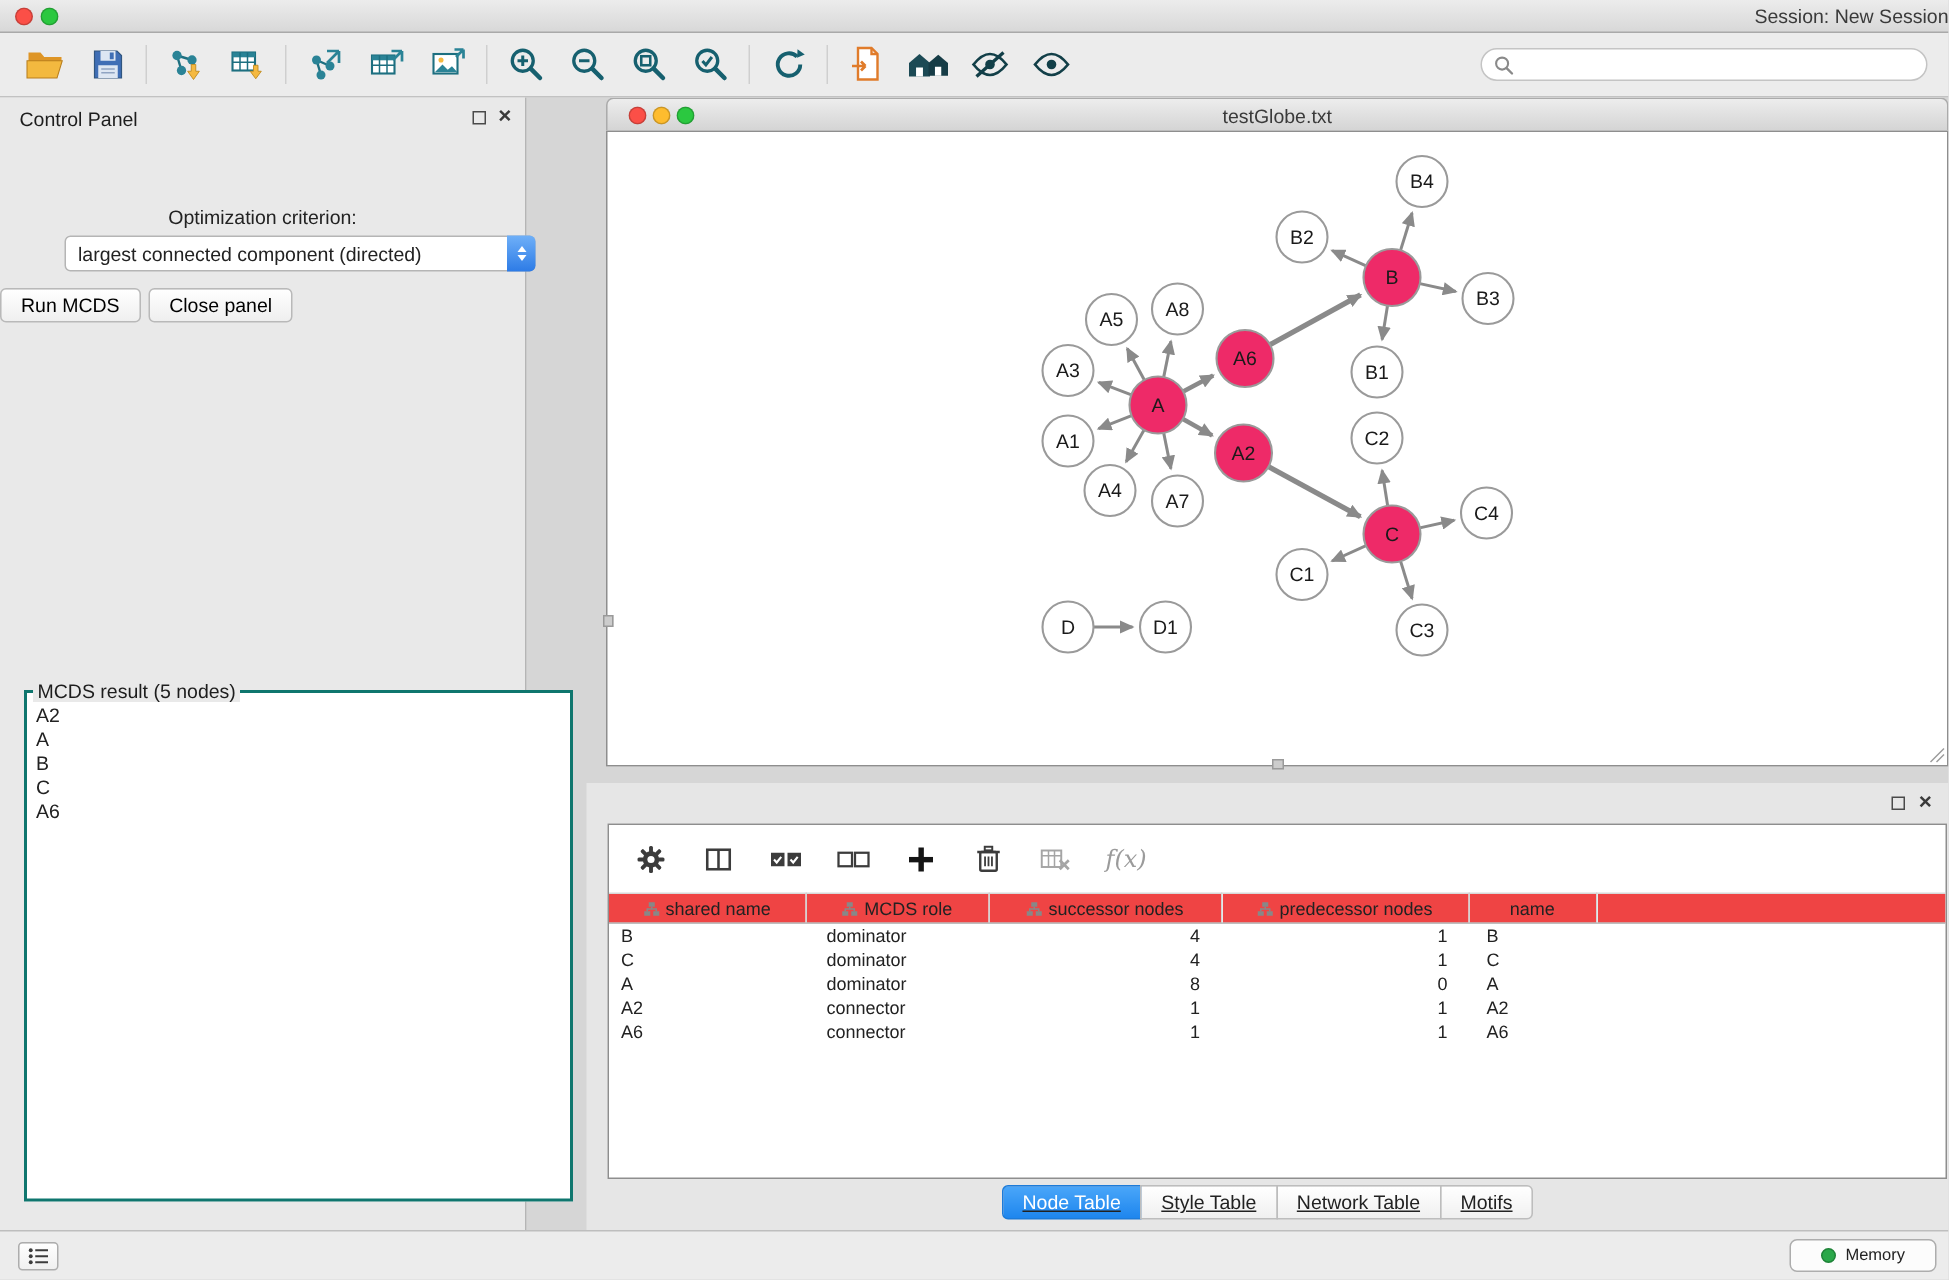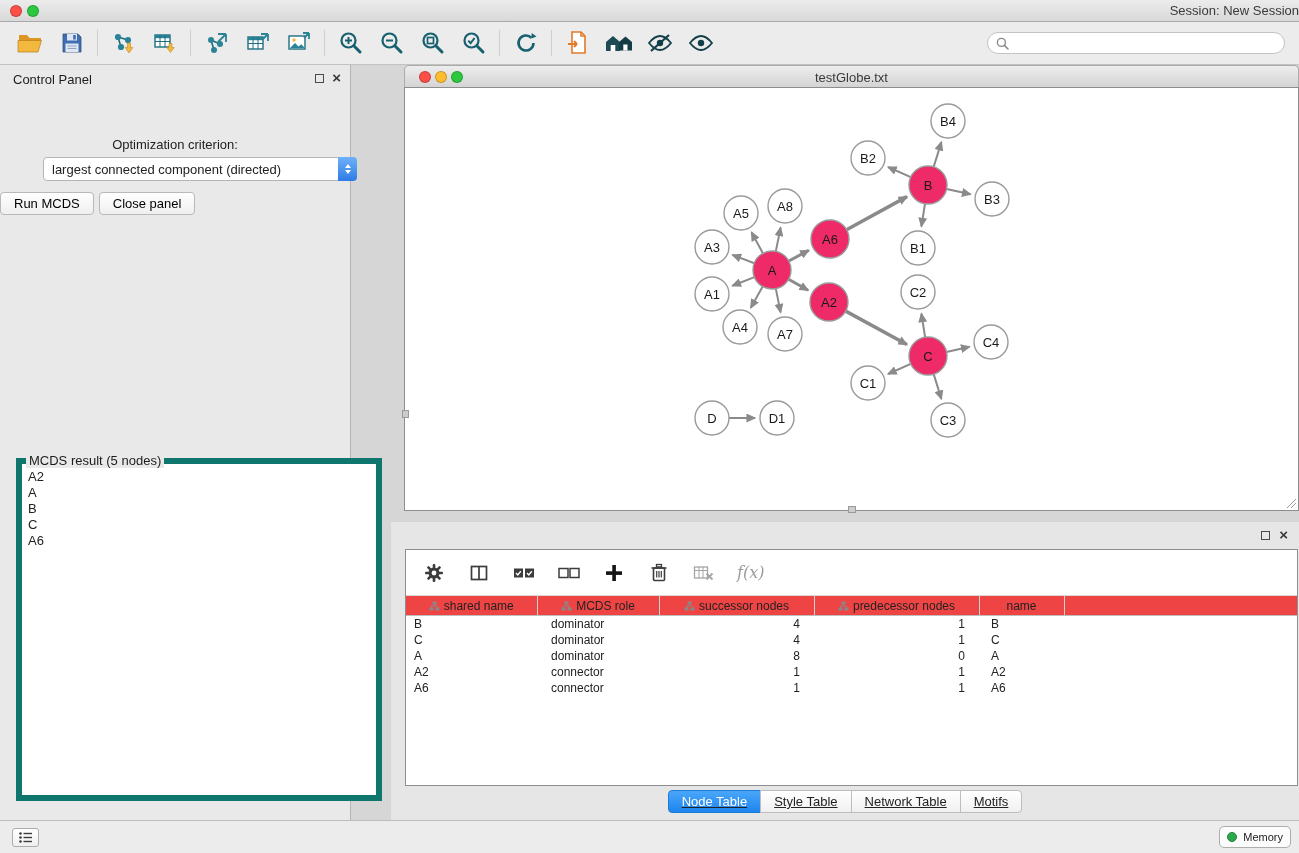--- a/index.html
+++ b/index.html
@@ -59,21 +59,21 @@
   .tri-up { width:0; height:0; border-left:3.5px solid transparent; border-right:3.5px solid transparent;
     border-bottom:4.5px solid #fff; margin-bottom:2px; }
   .tri-down { width:0; height:0; border-left:3.5px solid transparent; border-right:3.5px solid transparent;
     border-top:4.5px solid #fff; }
 
   .btn-row { position:absolute; top:127px; left:0; right:0; display:flex; gap:5px; }
   .push-btn { padding:3px 13px; font-size:13px; font-family:"Liberation Sans",sans-serif;
     background:linear-gradient(#FFFFFF,#EFEFEF); border:1px solid #B9B9B9; border-radius:4px; cursor:default; }
 
   .result-box { position:absolute; top:388px; left:16px; width:366px; height:348px;
-    border:6px solid #0f766e; background:#fff; }
+    border:2px solid #0f766e; background:#fff; }
   .result-box legend { font-size:13px; color:#1d1d1d; background:#E9E9E9; padding:0 3px; margin-left:4px; }
   .result-list { padding:1px 0 0 6px; }
   .result-list div { font-size:13px; line-height:16px; }
 
   
   .network-window { position:absolute; left:404px; top:65px; width:895px; height:446px; }
   .net-titlebar { position:absolute; top:0; left:0; right:0; height:22px;
     background:linear-gradient(#EDEDED,#D4D4D4); border:1px solid #ABABAB; border-bottom:none;
     border-radius:5px 5px 0 0; }
   .net-titlebar .title { position:absolute; left:0; right:0; top:4px; text-align:center;
@@ -111,21 +111,21 @@
   .bottom-tabs { position:absolute; top:268px; left:0; right:0; display:flex; justify-content:center;text-decoration:underline; }
 
   
   .statusbar { position:absolute; left:0; right:0; bottom:0; height:33px;
     background:#ECECEC; border-top:1px solid #BEBEBE; }
   .list-btn { position:absolute; left:12px; top:7px; width:27px; height:19px;
     background:linear-gradient(#FFFFFF,#F0F0F0); border:1px solid #ADADAD; border-radius:3px;
     display:flex; align-items:center; justify-content:center; }
   .memory-btn { position:absolute; right:8px; top:5px; height:22px;
     background:#FCFCFC; border:1px solid #ADADAD; border-radius:5px;
-    display:flex; align-items:center; gap:6px; padding:0 7px; font-size:11px; color:#222; }
+    display:flex; align-items:center; gap:6px; padding:0 20px; font-size:11px; color:#222; }
   .mem-dot { width:10px; height:10px; border-radius:50%; background:#2BA84A; border:1px solid #1E8338; }
 </style>
 </head>
 <body>
 
 <div id="app">
 
   <div class="titlebar">
     <span class="light red" style="left:10px"></span>
     <span class="light green" style="left:27px"></span>

